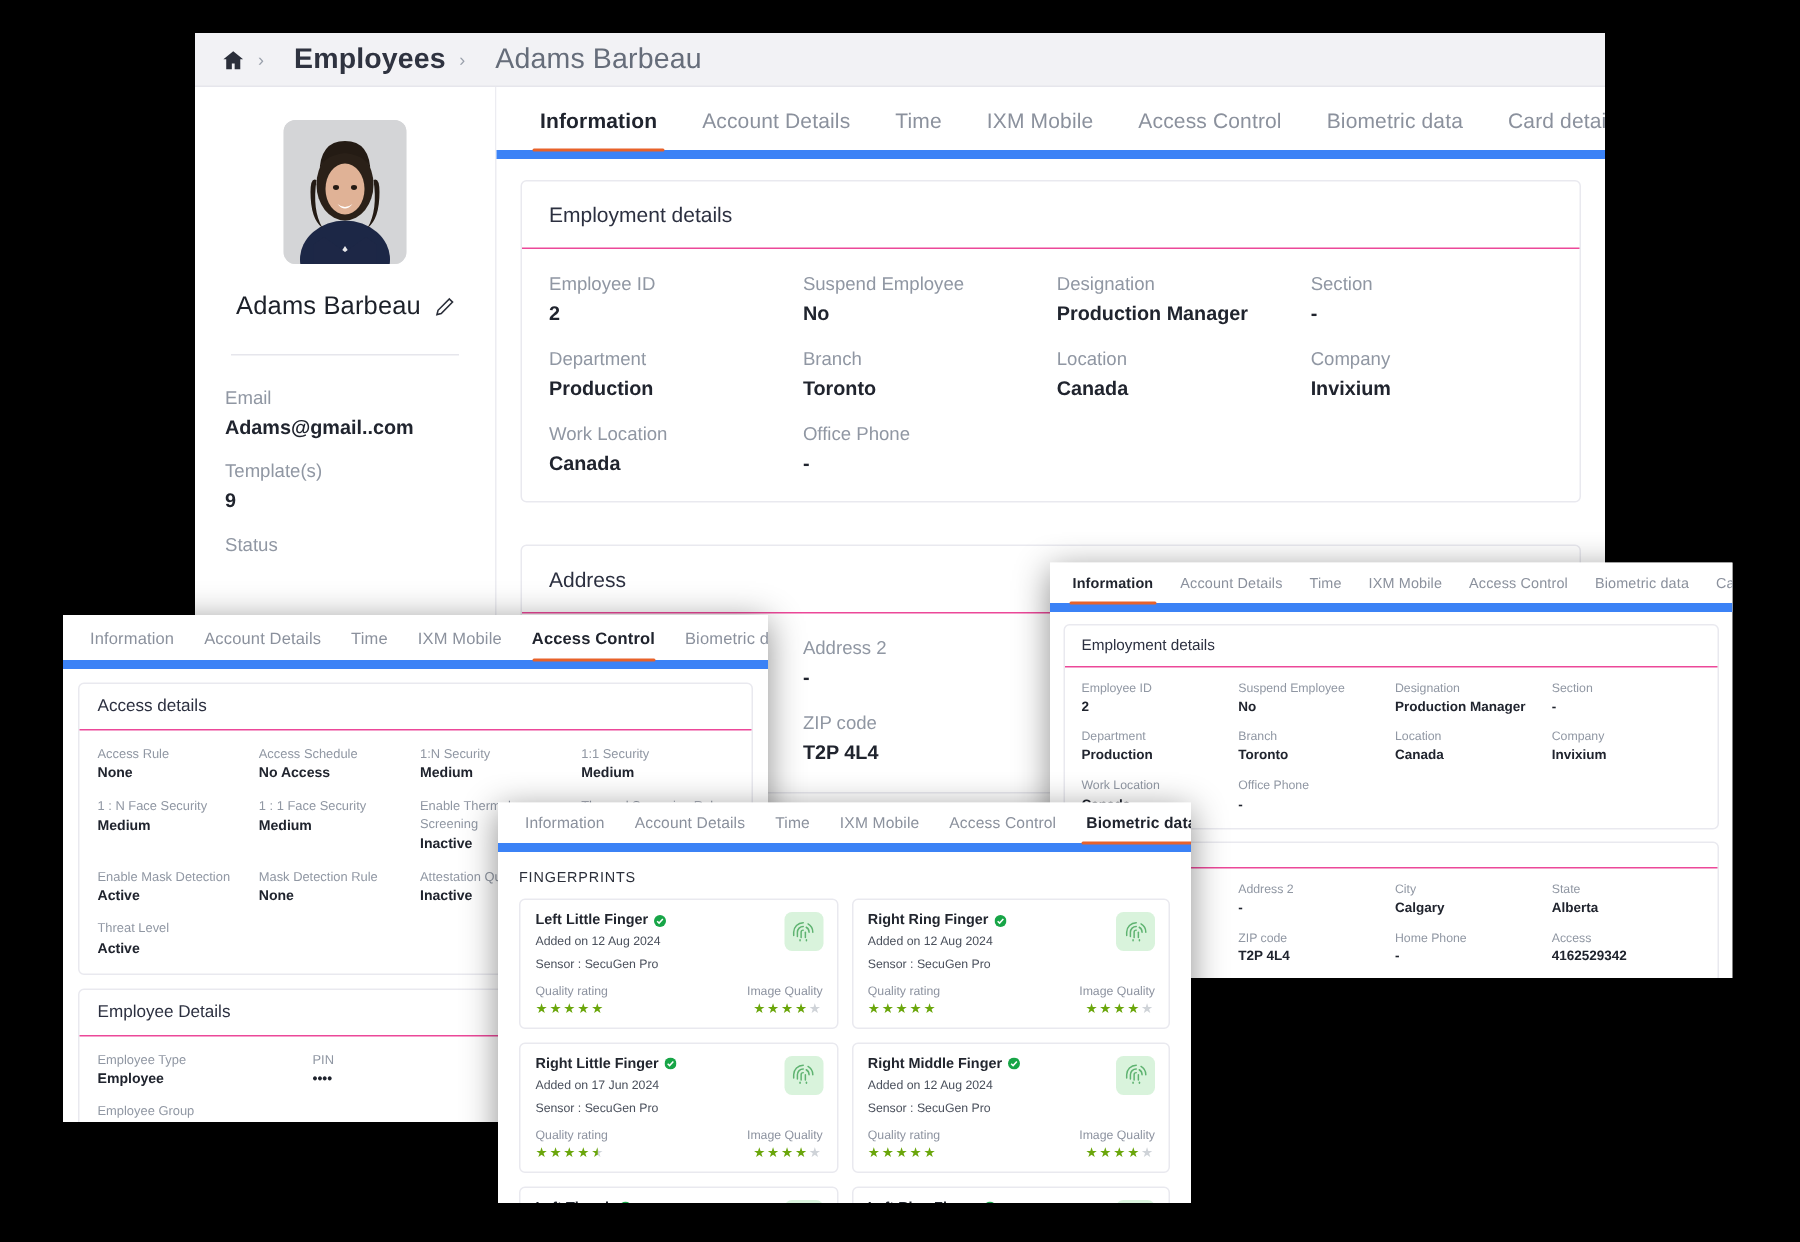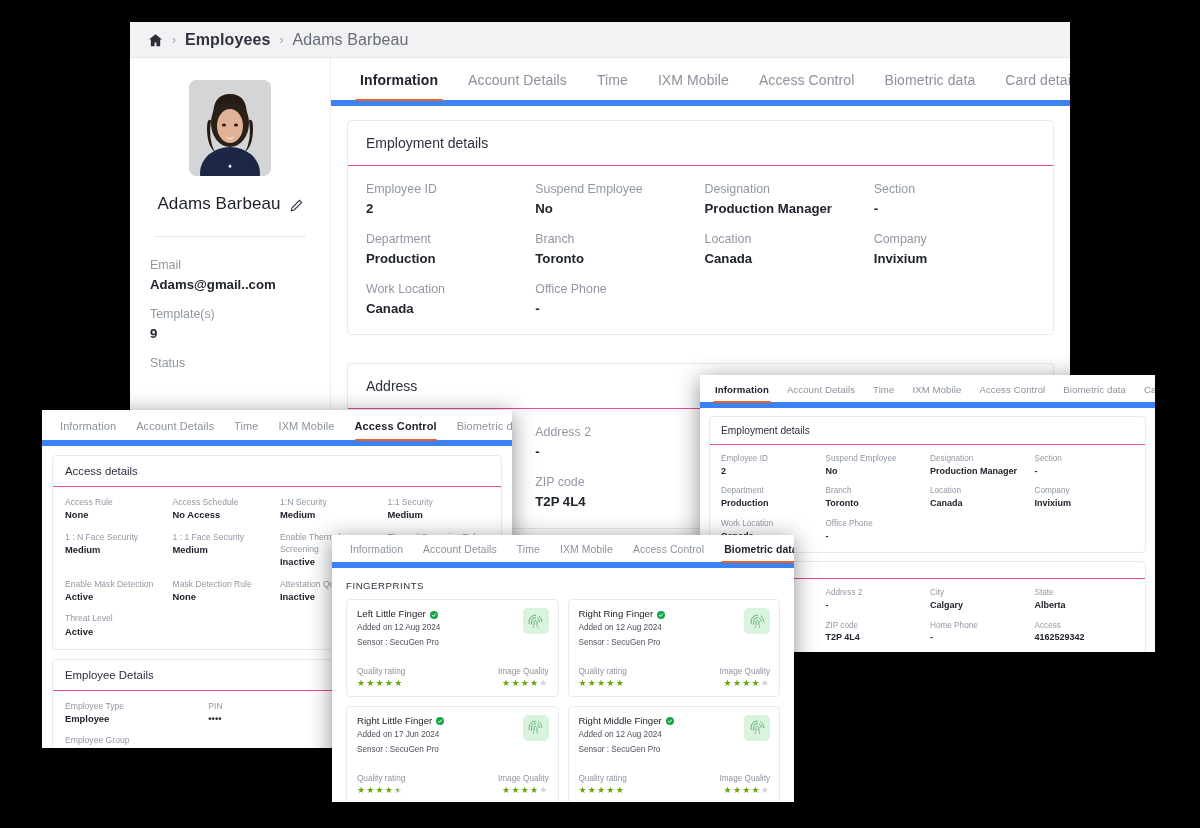--- a/index.html
+++ b/index.html
@@ -21,21 +21,21 @@
 
   
   .crumbbar {
     height: 36px; background:#f2f2f5;
     display:flex; align-items:center; gap:9px;
     padding: 0 18px;
     border-bottom: 1px solid #e6e6ec;
   }
   .crumb-home { width:15px; height:14px; display:block; }
   .crumb-sep { color:#9aa0ab; font-size:12px; }
-  .crumb-txt { font-size:16px; color:#2f3340; font-weight:700; letter-spacing:.1px;}
+  .crumb-txt { font-size:19px; color:#2f3340; font-weight:700; letter-spacing:.1px;margin-left:11px;}
   .crumb-txt.cur { font-weight:400; color:#666d7a; }
 
   
   .tabs {
     display:flex; align-items:flex-end; gap:0;
     border-bottom:6px solid #3b82f6;
     background:#fff; padding-left: 14px;
   }
   .tab {
     padding: 13px 14px 11px; font-size:13.2px; color:#8b919d;
@@ -113,28 +113,28 @@
   #info-window .fld-v { font-size:9px; }
 
   
   #bio-window { left:332px; top:535px; width:462px; height:267px; }
   #bio-window .tabs { padding-left:8px; }
   #bio-window .tab { font-size:10.4px; padding: 9px 10px 7px; }
   #bio-window .tab.active:after { left:7px; right:7px; height:2px; }
   .fp-title { font-size:9.6px; font-weight:400; color:#2b2f3a; letter-spacing:.55px; padding: 12px 14px 8px; }
   .fp-grid { display:grid; grid-template-columns: 1fr 1fr; gap:9px; padding: 0 14px 10px; }
   .fp-card { border:1px solid #e9e9ef; border-radius:4px; padding:8px 9px 8px 10px; background:#fff; position:relative; }
-  .fp-name { font-size:9.6px; font-weight:400; color:#22262f; display:flex; align-items:center; gap:4px; }
+  .fp-name { font-size:9.6px; font-weight:700; color:#22262f; display:flex; align-items:center; gap:4px; }
   .fp-check { width:8px; height:8px; display:inline-block; }
   .fp-sub { font-size:8.2px; color:#4a505c; margin-top:3px; line-height:1.45; }
   .fp-icon {
     position:absolute; right:9px; top:8px; width:26px; height:26px;
     background:#d9f3dc; border-radius:5px; display:flex; align-items:center; justify-content:center;
   }
-  .fp-foot { display:flex; justify-content:space-between; align-items:flex-start; margin-top:18px; }
+  .fp-foot { display:flex; justify-content:space-between; align-items:flex-start; margin-top:7px; }
   .fp-lab { font-size:8.2px; color:#8d93a0; }
   .stars { letter-spacing:1.2px; font-size:9px; line-height:1; margin-top:3px; }
   .st-on { color:#6aa60b; }
   .st-off { color:#cfd3d8; }
   .st-half {
     background: linear-gradient(90deg, #6aa60b 50%, #cfd3d8 50%);
     -webkit-background-clip: text; background-clip: text; color: transparent;
   }
   .fp-col-r { text-align:right; }
 </style>

